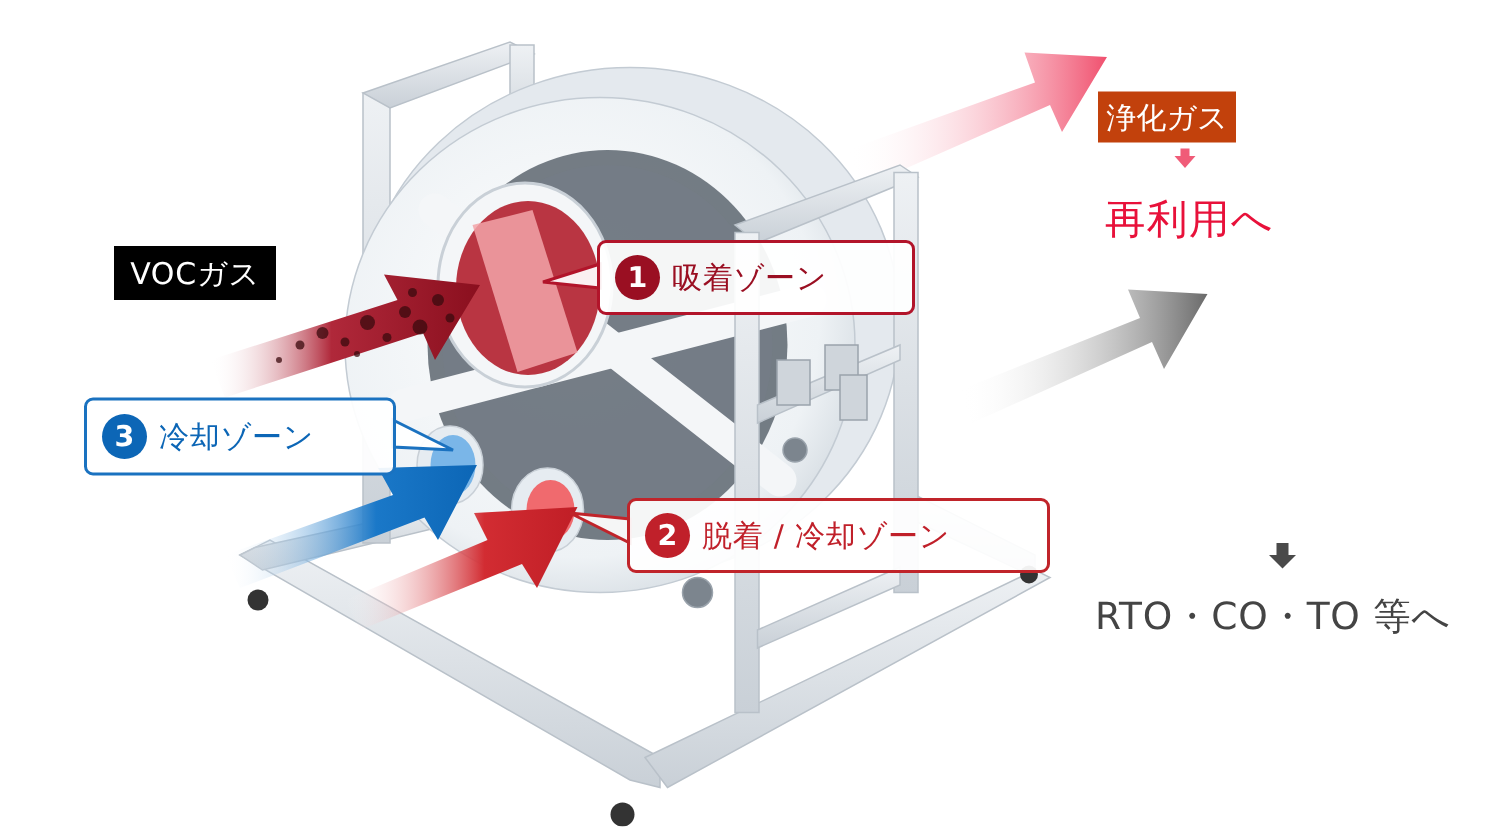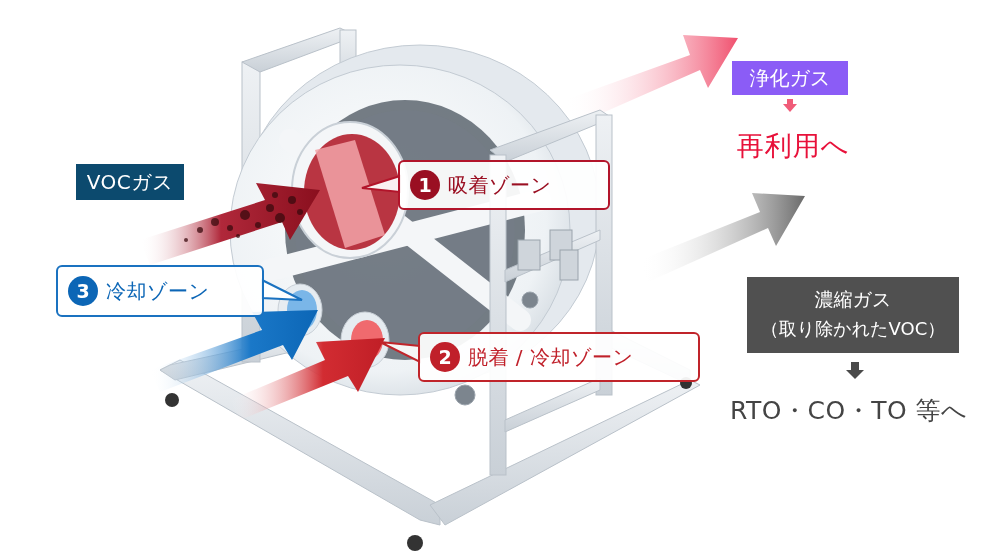--- a/index.html
+++ b/index.html
@@ -2,23 +2,23 @@
 <html><head>
 <meta charset="utf-8">
 <style>
   html, body { margin: 0; padding: 0; background: #ffffff; }
   body { width: 1000px; height: 551px; position: relative; overflow: hidden;
          font-family: "DejaVu Sans", "Liberation Sans", sans-serif; }
   .stage { position: absolute; left: 0; top: 0; width: 1000px; height: 551px; }
   svg.machine { position: absolute; left: 0; top: 0; }
 
   .tag { position: absolute; color: #fff; text-align: center; box-sizing: border-box; }
-  .voc-tag { left: 76px; top: 164px; width: 108px; height: 36px; background: #0c4a6e;
+  .voc-tag { left: 76px; top: 164px; width: 108px; height: 36px; background: #000000;
              font-size: 20px; line-height: 36px; letter-spacing: 0.5px; }
-  .clean-tag { left: 732px; top: 61px; width: 116px; height: 34px; background: #8b5cf6;
+  .clean-tag { left: 732px; top: 61px; width: 92px; height: 34px; background: #c2410c;
                font-size: 20px; line-height: 34px; }
   .clean-arrow { position: absolute; left: 783px; top: 104px; width: 0; height: 0;
                  border-left: 7px solid transparent; border-right: 7px solid transparent;
                  border-top: 8px solid #f05c78; }
   .clean-arrow-stem { position: absolute; left: 787px; top: 99px; width: 6px; height: 5px; background:#f05c78; }
   .reuse-text { position: absolute; left: 728px; top: 128px; width: 130px; text-align: center;
                 font-size: 27px; color: #e8113a; letter-spacing: 1px; }
 
   .conc-tag { left: 747px; top: 277px; width: 212px; height: 76px; background: #505050;
               font-size: 19px; line-height: 30px; padding-top: 7px; }
@@ -176,20 +176,16 @@
   <div class="callout c2">
     <span class="num">2</span>
     <span class="lbl">脱着 / 冷却ゾーン</span>
   </div>
 
   <div class="tag clean-tag">浄化ガス</div>
   <div class="clean-arrow-stem"></div>
   <div class="clean-arrow"></div>
   <div class="reuse-text">再利用へ</div>
 
-  <div class="tag conc-tag">
-    <div>濃縮ガス</div>
-    <div class="l2">（取り除かれたVOC）</div>
-  </div>
   <div class="conc-arrow-stem"></div>
   <div class="conc-arrow"></div>
   <div class="rto-text">RTO・CO・TO 等へ</div>
 </div>
 
 </body></html>

